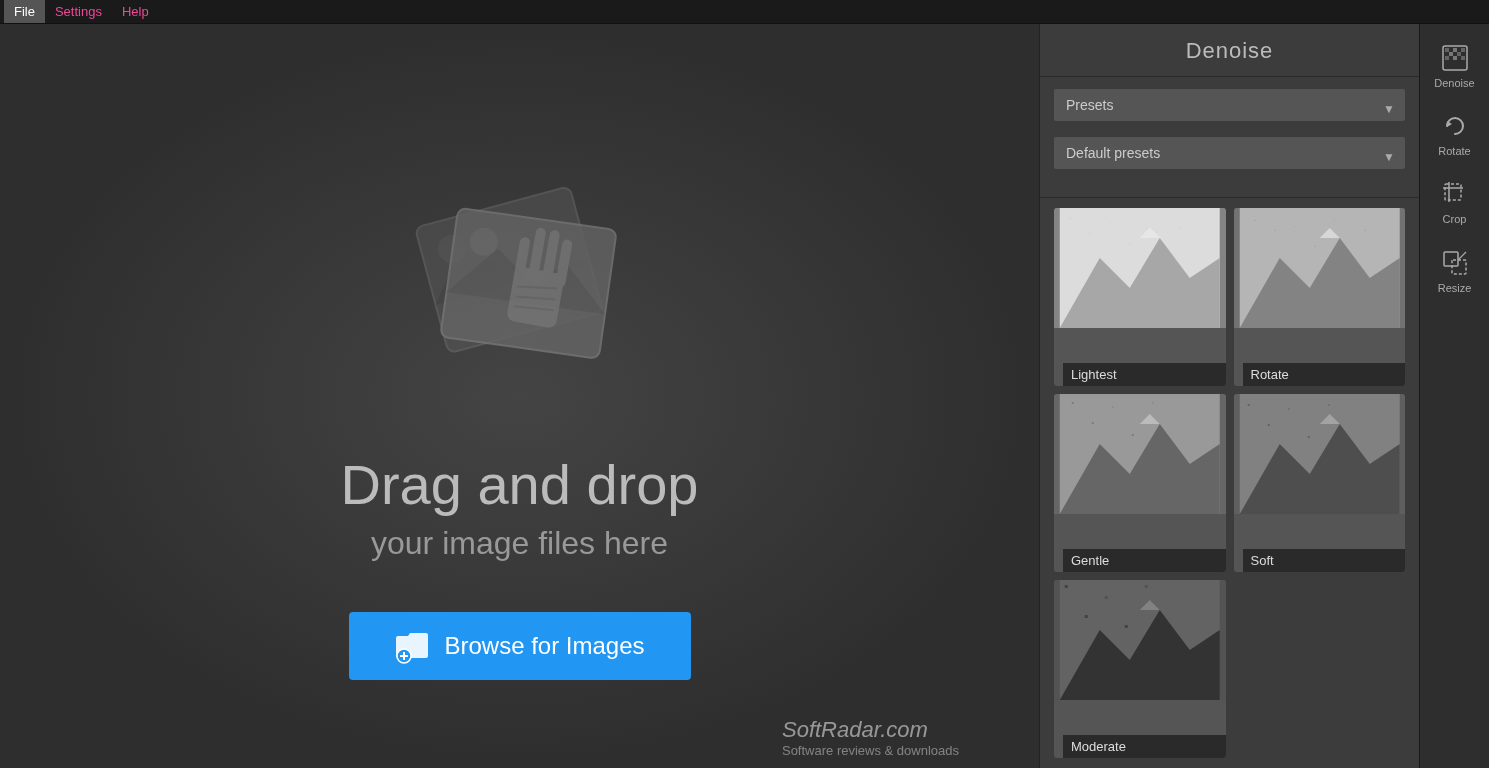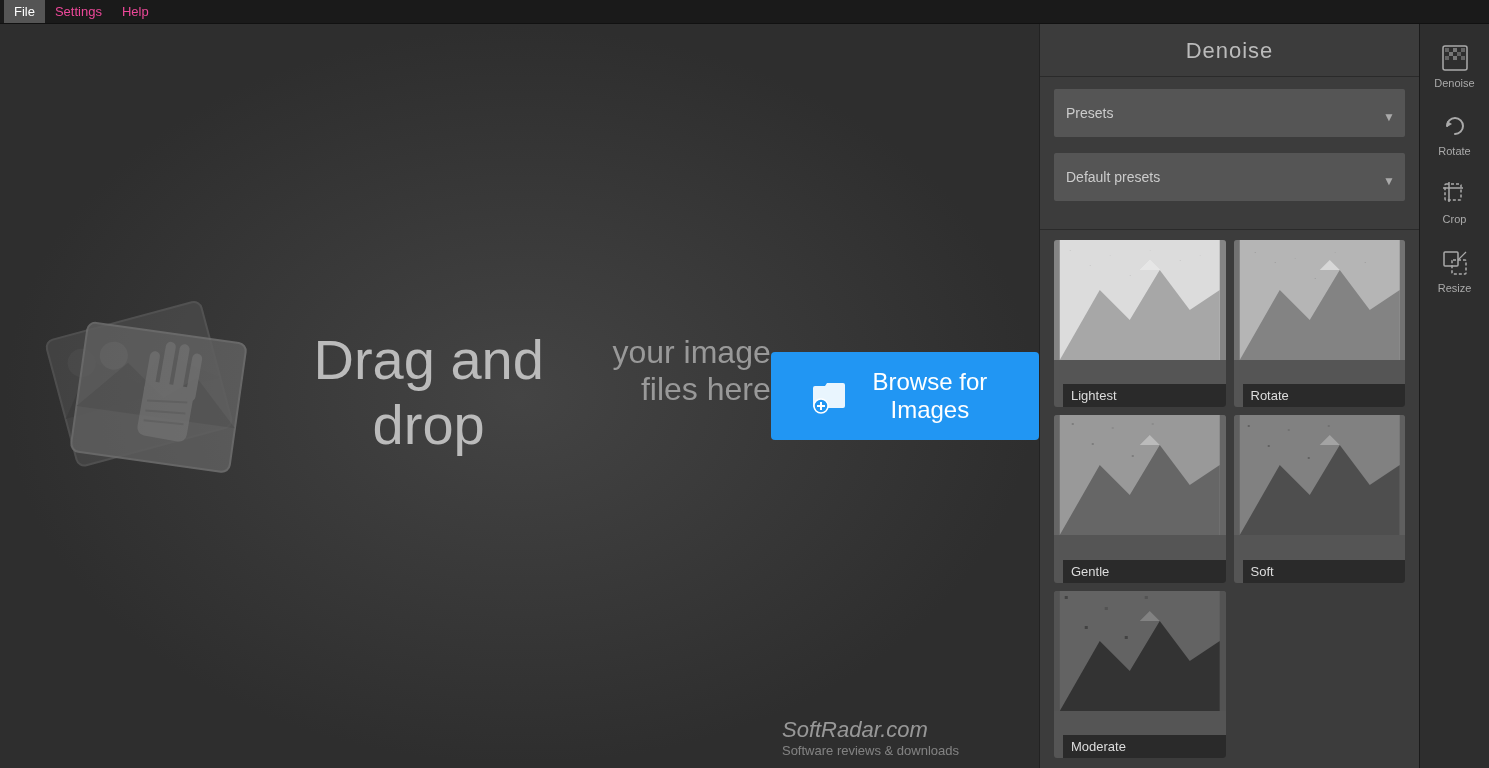--- a/index.html
+++ b/index.html
@@ -45,20 +45,21 @@
       height: calc(768px - 24px);
     }
 
     
     .drop-area {
       flex: 1;
       background: #3a3a3a;
       background-image:
         radial-gradient(ellipse at center, #444 0%, #2e2e2e 70%);
       display: flex;
+      flex-direction: column;
       align-items: center;
       justify-content: center;
       position: relative;
     }
 
     
     .drop-icon-container {
       position: relative;
       width: 320px;
       height: 320px;
@@ -154,21 +155,21 @@
 
     .dropdown-wrapper {
       position: relative;
       margin-bottom: 8px;
     }
     .dropdown-wrapper select {
       width: 100%;
       background: #555;
       border: none;
       color: #ccc;
-      padding: 16px 12px;
+      padding: 8px 12px;
       font-size: 14px;
       border-radius: 2px;
       appearance: none;
       cursor: pointer;
     }
     .dropdown-arrow {
       position: absolute;
       right: 10px;
       top: 50%;
       transform: translateY(-50%);

